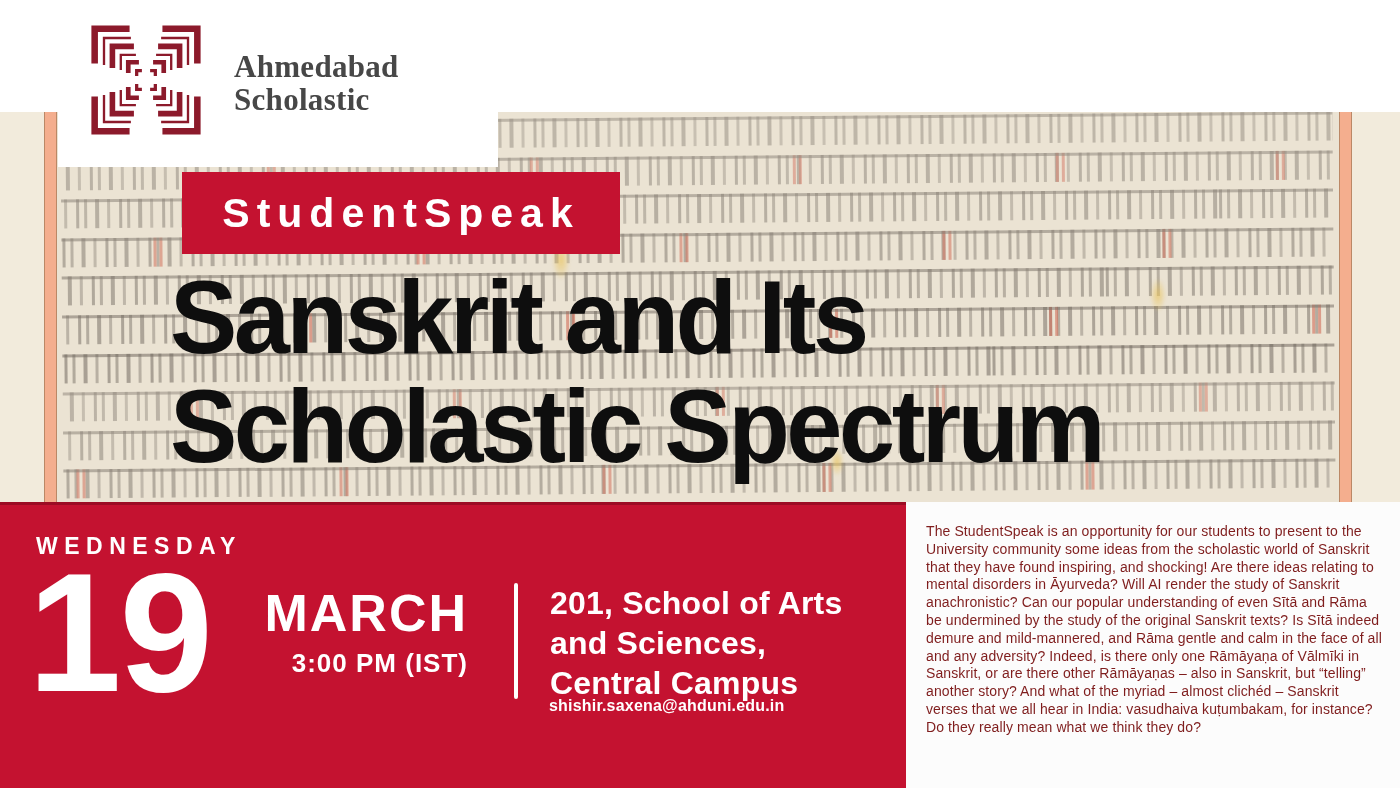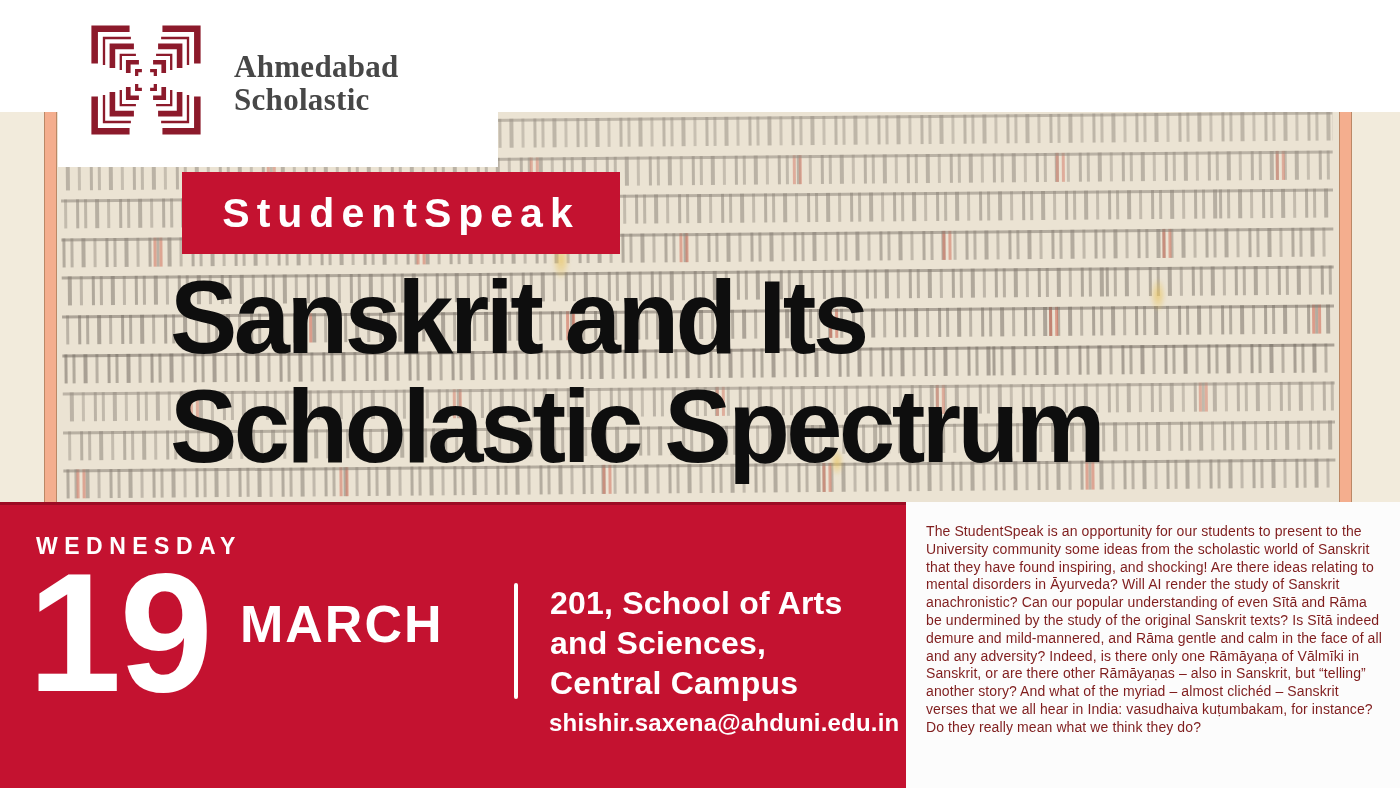--- a/index.html
+++ b/index.html
@@ -62,28 +62,28 @@
     position:absolute;left:170px;top:262px;margin:0;
     font-size:101px;line-height:106px;font-weight:700;letter-spacing:-0.035em;
     color:#0e0e0e;transform:scaleY(1.03);transform-origin:left top;white-space:nowrap;
   }
   .title span{display:block;}
 
   
   .red-band{position:absolute;left:0;top:502px;width:1081px;height:286px;border-top:3px solid rgba(130,8,28,.6);box-sizing:border-box;color:#fff;}
   .weekday{position:absolute;left:36px;top:28px;font-size:23px;font-weight:600;letter-spacing:6.5px;}
   .day-num{position:absolute;left:28px;top:44px;font-size:168px;line-height:1;font-weight:700;letter-spacing:-2px;text-align:right;}
-  .date-col{position:absolute;left:240px;top:82px;width:228px;margin-top:11px;}
+  .date-col{position:absolute;left:240px;top:82px;width:228px;text-align:right;}
   .month{font-size:52px;line-height:1;font-weight:700;letter-spacing:2px;}
   .year{font-size:36px;line-height:1;font-weight:700;letter-spacing:2px;margin-top:9px;}
   .time{font-size:26px;line-height:1;font-weight:700;letter-spacing:1px;margin-top:11px;}
   .divider{position:absolute;left:514px;top:78px;width:4px;height:116px;background:#fff;border-radius:2px;}
   .venue{position:absolute;left:550px;top:78px;font-size:32px;line-height:40px;font-weight:400;letter-spacing:.2px;}
   .venue span{display:block;font-weight:bold;}
-  .email{position:absolute;left:549px;top:204px;font-size:24px;font-weight:700;letter-spacing:.2px;}
+  .email{position:absolute;left:549px;top:192px;font-size:16px;font-weight:700;letter-spacing:.2px;}
 
   
   .info-panel{position:absolute;left:906px;top:502px;width:494px;height:286px;background:#FCFCFC;overflow:hidden;}
   .info-panel p{
     margin:21px 16px 0 20px;width:456px;
     font-size:14px;line-height:17.8px;color:#7f1d1d;letter-spacing:.1px;
   }
 </style>
 </head>
 <body>
@@ -139,20 +139,21 @@
   <h1 class="title" style="color: rgb(14, 14, 14);">
     <span>Sanskrit and Its</span>
     <span>Scholastic Spectrum</span>
   </h1>
 
   <div class="red-band" style="background: rgb(196, 18, 48);">
     <div class="weekday">WEDNESDAY</div>
     <div class="day-num">19</div>
     <div class="date-col">
       <div class="month">MARCH</div>
+      <div class="time">3:00 PM (IST)</div>
     </div>
     <div class="divider"></div>
     <div class="venue">
       <span>201, School of Arts</span>
       <span>and Sciences,</span>
       <span>Central Campus</span>
     </div>
     <div class="email">shishir.saxena@ahduni.edu.in</div>
   </div>
 

